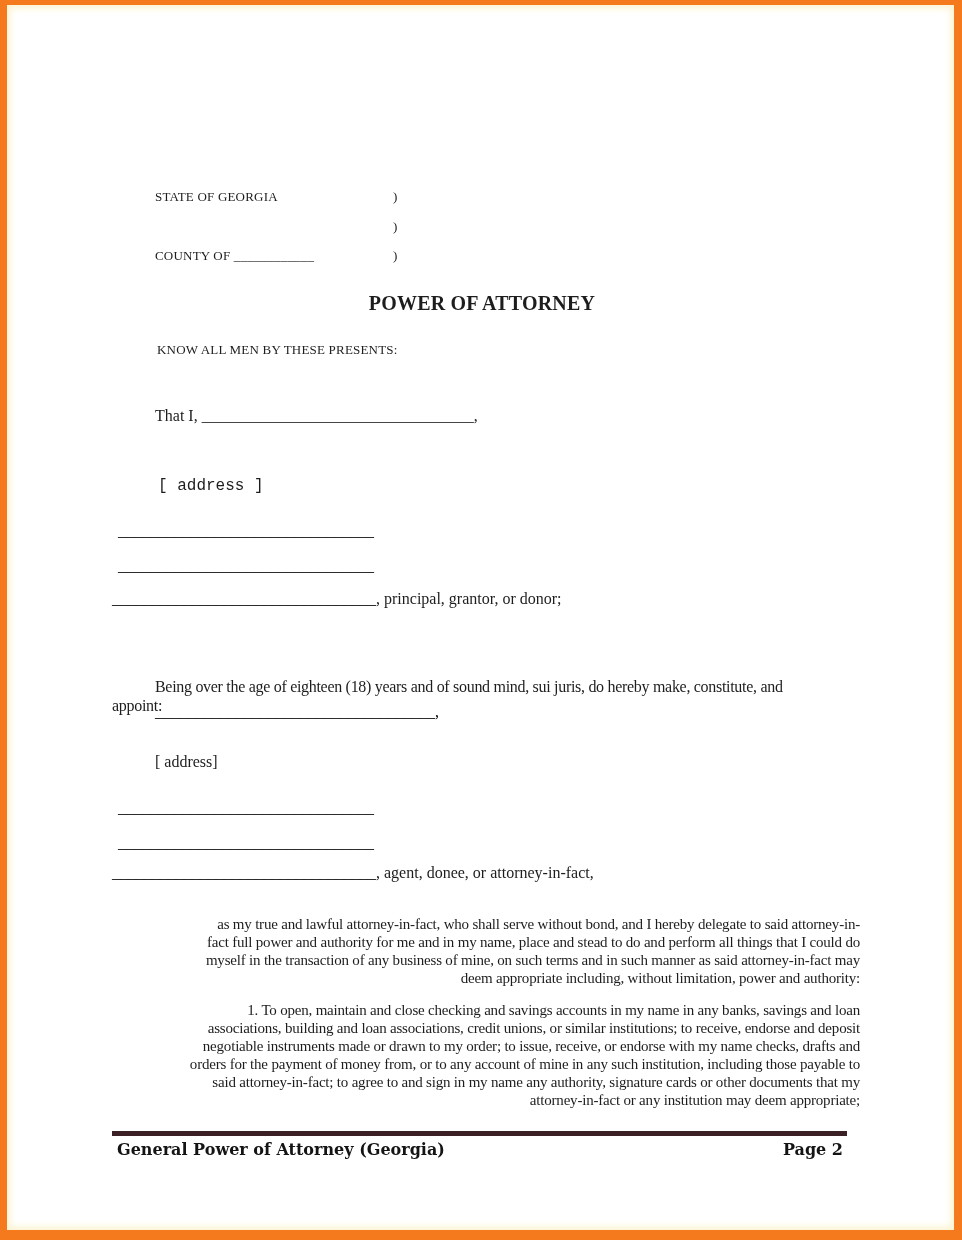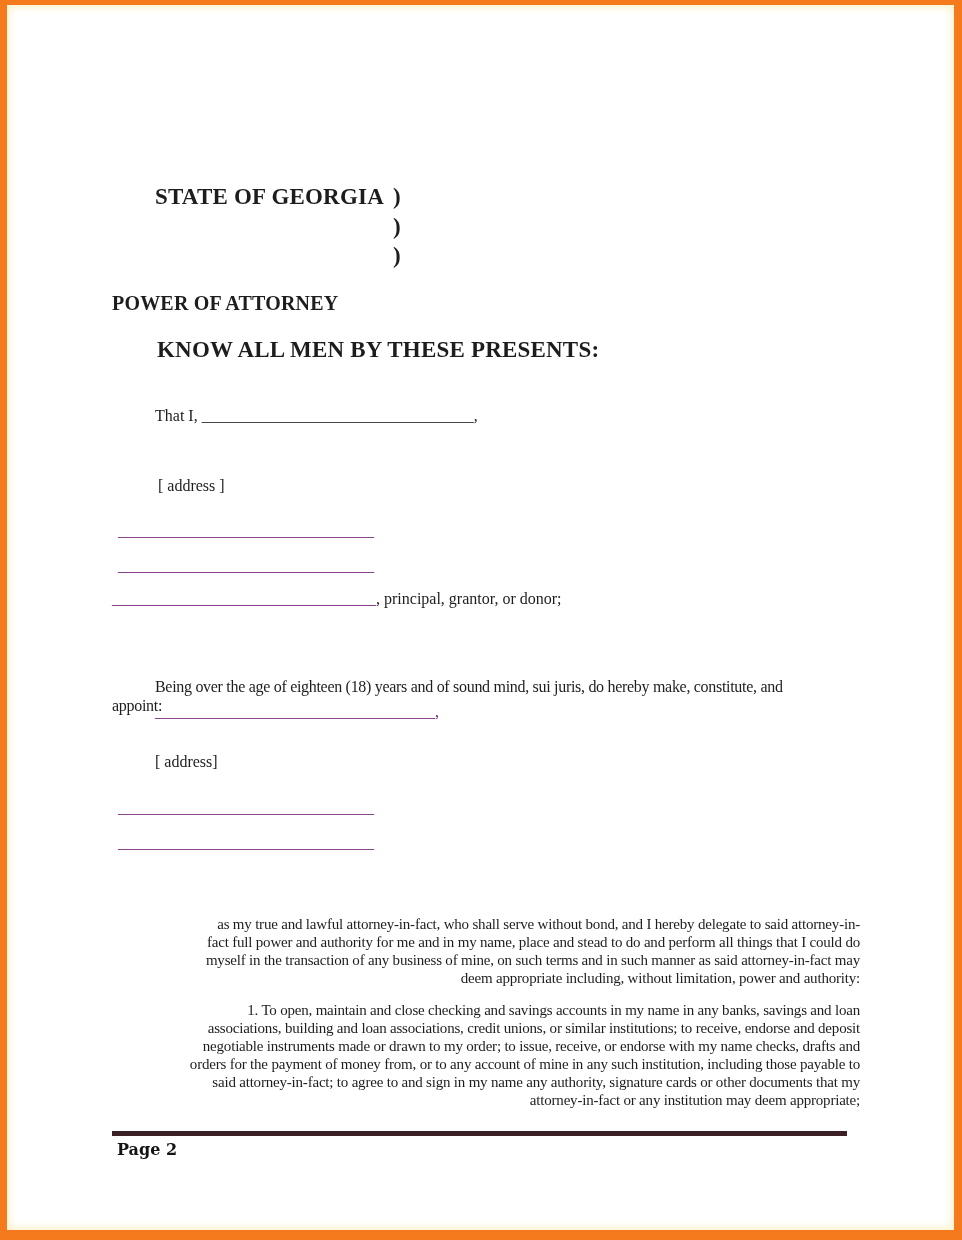--- a/index.html
+++ b/index.html
@@ -10,89 +10,92 @@
     color:#1d1d1d;
     overflow:hidden;
   }
   .paper{
     position:absolute;left:7px;top:5px;width:947px;height:1225px;
     background:#ffffff;
     box-shadow:inset 0 0 7px 3px #fcf3cf;
   }
   .content{position:absolute;left:0;top:0;width:962px;height:1240px;}
   .abs{position:absolute;white-space:pre;}
-  .hbold{font-weight:bold;font-size:23px;line-height:21px;letter-spacing:.2px;}
-  .title{font-weight:bold;font-size:20px;line-height:22px;letter-spacing:.2px;text-align:left;}
+  .hbold{font-weight:normal;font-size:13px;line-height:21px;letter-spacing:.2px;}
+  .title{font-weight:bold;font-size:20px;line-height:22px;letter-spacing:.2px;text-align:center;}
   .b16{font-size:16px;line-height:20px;}
   .para{
     position:absolute;font-size:15px;line-height:18px;letter-spacing:-0.2px;
     white-space:pre-line;text-indent:43px;width:748px;text-align:right;
   }
   .para16{
     position:absolute;font-size:16px;line-height:19px;letter-spacing:-0.3px;
     white-space:pre-line;text-indent:43px;width:748px;
   }
-  .blank{color:#701a75;}
+  .blank{color:#000000;}
   .footer-rule{position:absolute;left:112px;top:1131px;width:735px;height:5px;background:#3b2126;}
   .footer-row{
     position:absolute;left:117px;top:1140px;width:726px;
     display:flex;justify-content:space-between;align-items:baseline;
     font-family:"DejaVu Serif", serif;font-size:16px;font-weight:600;color:#141414;
   }
 </style>
 </head>
 <body>
 
 <div class="paper"></div>
 
 <div class="content">
 
   <span class="abs hbold" style="left:155px;top:186px;">STATE OF GEORGIA</span>
   <span class="abs hbold" style="left:393px;top:186px;">)</span>
 
   <span class="abs hbold" style="left:393px;top:216px;">)</span>
 
+  <span class="abs hbold" style="left:155px;top:245px;">COUNTY OF ____________</span>
   <span class="abs hbold" style="left:393px;top:245px;">)</span>
 
   <div class="abs title" style="left:112px;top:292px;width:740px;">POWER OF ATTORNEY</div>
 
   <span class="abs hbold" style="left:157px;top:339px;">KNOW ALL MEN BY THESE PRESENTS:</span>
 
   <span class="abs b16" style="left:155px;top:406px;">That I, __________________________________,</span>
 
-  <span class="abs b16" style="left:158px;top:476px;">[ address ]</span>
+  <span class="abs b16" style="left:158px;top:476px;font-family:Liberation Mono, monospace;">[ address ]</span>
 
   <span class="abs b16 blank" style="left:118px;top:521px;">________________________________</span>
 
   <span class="abs b16 blank" style="left:118px;top:556px;">________________________________</span>
 
   <span class="abs b16" style="left:112px;top:589px;"><span class="blank">_________________________________</span><span>, principal, grantor, or donor;</span></span>
 
   <div class="para16" style="left:112px;top:653px;margin-top:24px;">Being over the age of eighteen (18) years and of sound mind, sui juris, do hereby make, constitute, and
 appoint:</div>
 
   <span class="abs b16 blank" style="left:155px;top:702px;">___________________________________,</span>
 
   <span class="abs b16" style="left:155px;top:752px;">[ address]</span>
 
   <span class="abs b16 blank" style="left:118px;top:798px;">________________________________</span>
 
   <span class="abs b16 blank" style="left:118px;top:833px;">________________________________</span>
 
+  <span class="abs b16" style="left:112px;top:863px;"><span class="blank">_________________________________</span><span>, agent, donee, or attorney-in-fact,</span></span>
 
   <div class="para" style="left:112px;top:915px;">as my true and lawful attorney-in-fact, who shall serve without bond, and I hereby delegate to said attorney-in-
 fact full power and authority for me and in my name, place and stead to do and perform all things that I could do
 myself in the transaction of any business of mine, on such terms and in such manner as said attorney-in-fact may
 deem appropriate including, without limitation, power and authority:</div>
 
   <div class="para" style="left:112px;top:1001px;">1. To open, maintain and close checking and savings accounts in my name in any banks, savings and loan
 associations, building and loan associations, credit unions, or similar institutions; to receive, endorse and deposit
 negotiable instruments made or drawn to my order; to issue, receive, or endorse with my name checks, drafts and
 orders for the payment of money from, or to any account of mine in any such institution, including those payable to
 said attorney-in-fact; to agree to and sign in my name any authority, signature cards or other documents that my
 attorney-in-fact or any institution may deem appropriate;</div>
 
   <div class="footer-rule"></div>
   <div class="footer-row">
+    <span>General Power of Attorney (Georgia)</span>
     <span>Page 2</span>
   </div>
 
 </div>
 
 </body></html>

